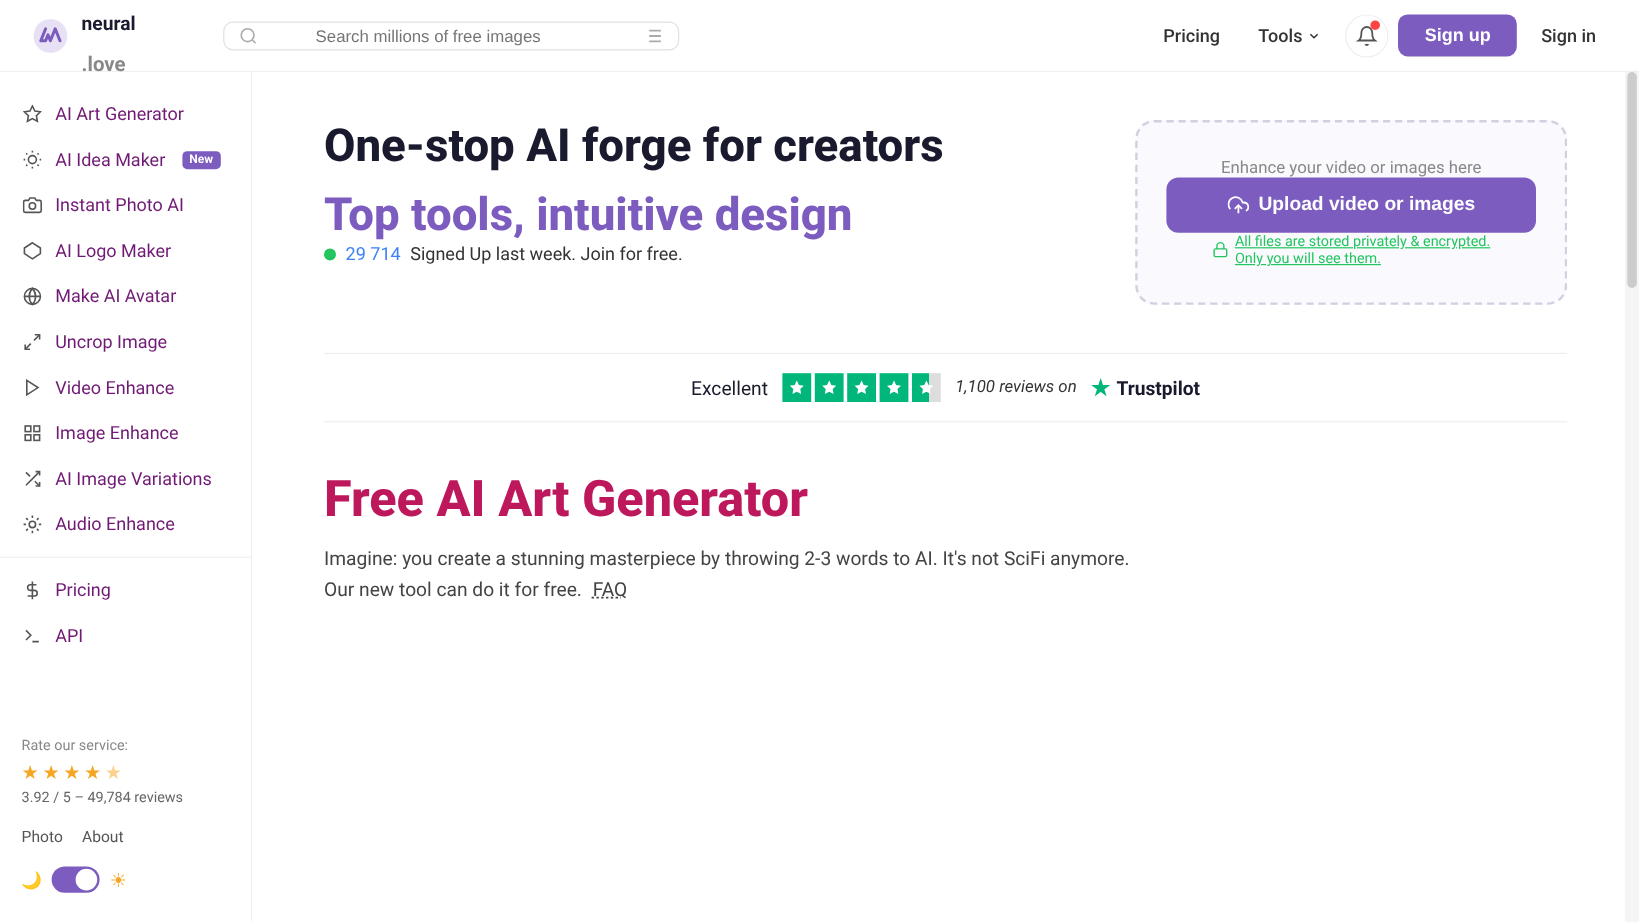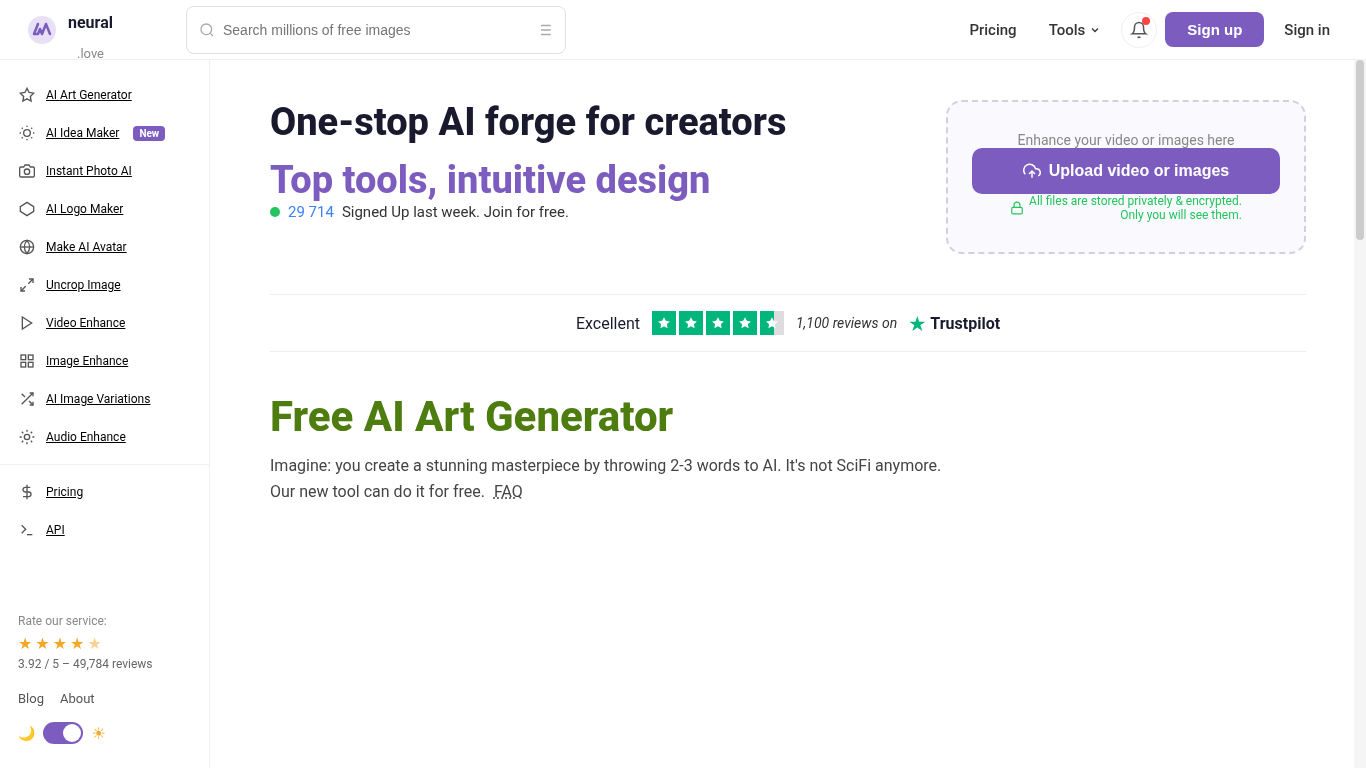--- a/index.html
+++ b/index.html
@@ -11,21 +11,21 @@
       border-bottom: 1px solid #f0f0f0; background: #fff; position: fixed; top: 0; left: 0; right: 0; z-index: 100;
     }
     .logo { display: flex; align-items: center; gap: 8px; text-decoration: none; min-width: 130px; }
     .logo-icon { width: 36px; height: 36px; }
     .logo-text { font-size: 20px; font-weight: 700; color: #1a1a2e; line-height: 1.1; }
     .logo-text span { display: block; font-size: 16px; margin-top: 16px; }
 
     .search-bar {
       flex: 1; max-width: 380px; margin: 0 32px;
       display: flex; align-items: center;
-      border: 1px solid #e0e0e0; border-radius: 8px; padding: 0 12px; height: 48px; background: #fff;
+      border: 1px solid #e0e0e0; border-radius: 8px; padding: 0 12px; height: 24px; background: #fff; gap: 40px;
     }
     .search-icon-svg { color: #aaa; margin-right: 8px; flex-shrink: 0; }
     .search-input {
       border: none; outline: none; font-size: 14px; color: #666; flex: 1; background: transparent;
     }
     .search-filter-icon { color: #aaa; cursor: pointer; }
 
     .header-nav { display: flex; align-items: center; gap: 8px; margin-left: auto; }
     .nav-pricing { font-size: 15px; color: #333; text-decoration: none; padding: 8px 12px; font-weight: 500; }
     .nav-tools {
@@ -56,21 +56,21 @@
       width: 210px; flex-shrink: 0; border-right: 1px solid #f0f0f0;
       padding: 16px 0; overflow-y: auto; background: #fff;
       display: flex; flex-direction: column;
     }
     .sidebar-item {
       display: flex; align-items: center; gap: 10px;
       padding: 10px 18px; cursor: pointer; font-size: 14px; color: #333;
       text-decoration: none;
     }
     .sidebar-item .icon { width: 18px; height: 18px; flex-shrink: 0; display: flex; align-items: center; justify-content: center; color: #555; }
-    .sidebar-item .label { font-size: 12px; color: #000000; text-decoration: underline; }
+    .sidebar-item .label { font-size: 15px; color: #701a75; }
     .sidebar-badge {
       background: #7c5cbf; color: #fff; font-size: 10px; font-weight: 700;
       padding: 2px 6px; border-radius: 4px; margin-left: 4px;
     }
     .sidebar-divider { height: 1px; background: #f0f0f0; margin: 8px 0; }
 
     .sidebar-bottom { margin-top: auto; padding: 12px 18px; }
     .rate-label { font-size: 12px; color: #888; margin-bottom: 6px; }
     .stars { display: flex; gap: 3px; margin-bottom: 4px; }
     .star { color: #f5a623; font-size: 16px; }
@@ -107,54 +107,54 @@
       border: 2px dashed #d0d0e0; border-radius: 16px;
       padding: 30px 24px; background: #fafafe;
       display: flex; flex-direction: column; align-items: center; 
     }
     .upload-hint { font-size: 14px; color: #888; text-align: center; }
     .upload-btn {
       background: #7c5cbf; color: #fff; border: none; border-radius: 10px;
       padding: 14px 28px; font-size: 16px; font-weight: 600; cursor: pointer;
       display: flex; align-items: center; gap: 8px; width: 100%; justify-content: center;
     }
-    .privacy-note { font-size: 12px; color: #22c55e; text-align: right; display: flex; align-items: center; gap: 5px; }
+    .privacy-note { font-size: 12px; color: #22c55e; text-align: left; display: flex; align-items: center; gap: 5px; text-decoration: underline; }
 
     
     .trustpilot-bar {
       display: flex; align-items: center; justify-content: center; gap: 12px;
       padding: 16px 0; border-top: 1px solid #eee; border-bottom: 1px solid #eee;
       margin-bottom: 40px;
     }
     .tp-excellent { font-size: 16px; font-weight: 400; color: #1a1a2e; }
     .tp-stars { display: flex; gap: 3px; }
     .tp-star { width: 24px; height: 24px; background: #00b67a; display: flex; align-items: center; justify-content: center; }
     .tp-star-half { width: 24px; height: 24px; background: linear-gradient(90deg, #00b67a 60%, #ddd 60%); display: flex; align-items: center; justify-content: center; }
     .tp-star svg { fill: #fff; }
     .tp-reviews { font-size: 14px; color: #333; font-style: italic; }
     .tp-logo { display: flex; align-items: center; gap: 5px; font-size: 16px; font-weight: 700; color: #1a1a2e; }
     .tp-logo-icon { color: #00b67a; font-size: 18px; }
 
     
-    .section-title { font-size: 42px; font-weight: 800; color: #4d7c0f; margin-bottom: 12px; }
+    .section-title { font-size: 42px; font-weight: 800; color: #be185d; margin-bottom: 12px; }
     .section-desc { font-size: 16px; color: #444; line-height: 1.6; }
     .section-desc a { color: #444; text-decoration: underline; text-decoration-style: dotted; }
   </style>
 </head>
 <body>
 
 <header class="header">
   <a class="logo" href="#">
     <svg class="logo-icon" viewBox="0 0 36 36" fill="none" xmlns="http://www.w3.org/2000/svg">
       <path d="M18 4 C10 4 4 10 4 18 C4 26 10 32 18 32 C26 32 32 26 32 18 C32 10 26 4 18 4Z" fill="#e8e0f5"></path>
       <path d="M14 12 L10 22 L14 22 L16 17 L18 22 L22 12 L26 22" stroke="#7c5cbf" stroke-width="2.5" fill="none" stroke-linecap="round" stroke-linejoin="round"></path>
     </svg>
     <div class="logo-text">
       <span>neural</span>
-      <span style="font-weight:400;color:#888;font-size:13px;text-align:center;">.love</span>
+      <span style="font-weight:700;color:#888;font-size:17px;">.love</span>
     </div>
   </a>
 
   <div class="search-bar">
     <svg class="search-icon-svg" width="16" height="16" viewBox="0 0 24 24" fill="none" stroke="currentColor" stroke-width="2">
       <circle cx="11" cy="11" r="8"></circle>
         <path d="M21 21l-4.35-4.35"></path>
     </svg>
     <input class="search-input" type="text" placeholder="Search millions of free images" style="">
     <svg class="search-filter-icon" width="18" height="18" viewBox="0 0 24 24" fill="none" stroke="#aaa" stroke-width="2">
@@ -323,21 +323,21 @@
         <span class="star">★</span>
         <span class="star">★</span>
         <span class="star" style="color:#f5a623;opacity:0.5;">★</span>
       </div>
       <div class="rating-text">
         <span>3.92</span> / <span>5</span> – <span>49,784</span> <span>reviews</span>
       </div>
     </div>
 
     <div class="sidebar-links">
-      <a class="sidebar-link" href="#">Blog</a>
+      <a class="sidebar-link" href="#">Photo</a>
       <a class="sidebar-link" href="#">About</a>
     </div>
 
     <div class="theme-toggle">
       <span class="moon-icon">🌙</span>
       <div class="toggle-track">
         <div class="toggle-thumb"></div>
       </div>
       <span class="sun-icon">☀</span>
     </div>

